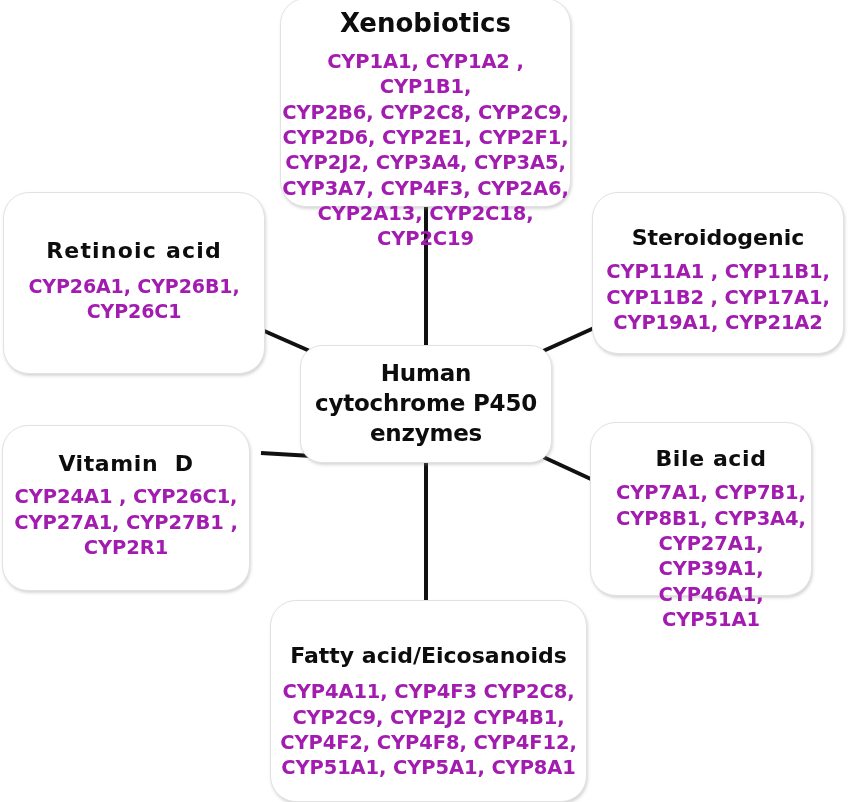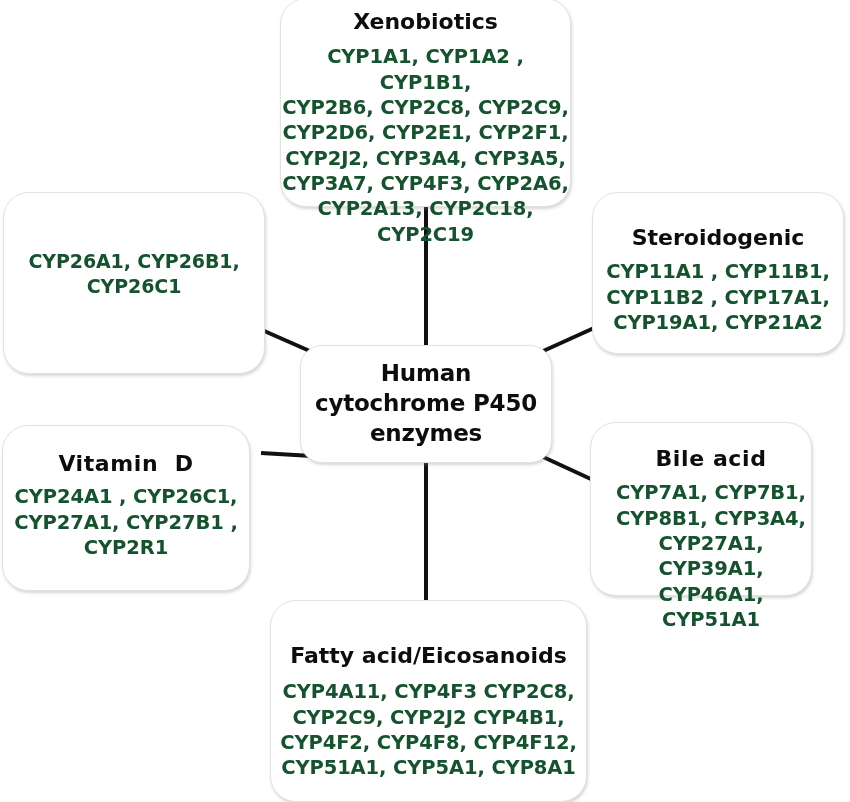--- a/index.html
+++ b/index.html
@@ -38,21 +38,21 @@
     z-index: 2;
   }
   .node .title {
     font-weight: bold;
     color: #0d0d0d;
     line-height: 1.15;
     white-space: pre;
   }
   .node .body {
     font-weight: bold;
-    color: #14532d;
+    color: #a21caf;
     line-height: 1.30;
     white-space: pre-line;
   }
 
   
   #node-center {
     left: 300px;
     top: 345px;
     width: 252px;
     height: 118px;
@@ -66,21 +66,21 @@
   }
 
   
   #node-xenobiotics {
     left: 280px;
     top: -2px;
     width: 291px;
     height: 209px;
     padding-top: 10px;
   }
-  #node-xenobiotics .title { font-size: 22px; text-align: right; }
+  #node-xenobiotics .title { font-size: 26px; text-align: right; }
   #node-xenobiotics .body  { font-size: 19.5px; margin-top: 10px; letter-spacing: -0.1px; }
 
   
   #node-retinoic {
     left: 3px;
     top: 192px;
     width: 262px;
     height: 182px;
     padding-top: 45px;
   }
@@ -151,20 +151,21 @@
     <div class="body">CYP1A1, CYP1A2 , CYP1B1,
 CYP2B6, CYP2C8, CYP2C9,
 CYP2D6, CYP2E1, CYP2F1,
 CYP2J2, CYP3A4, CYP3A5,
 CYP3A7, CYP4F3, CYP2A6,
 CYP2A13, CYP2C18,
 CYP2C19</div>
   </div>
 
   <div class="node" id="node-retinoic">
+    <div class="title">Retinoic acid</div>
     <div class="body">CYP26A1, CYP26B1,
 CYP26C1</div>
   </div>
 
   <div class="node" id="node-steroidogenic">
     <div class="title">Steroidogenic</div>
     <div class="body">CYP11A1 , CYP11B1,
 CYP11B2 , CYP17A1,
 CYP19A1, CYP21A2</div>
   </div>

